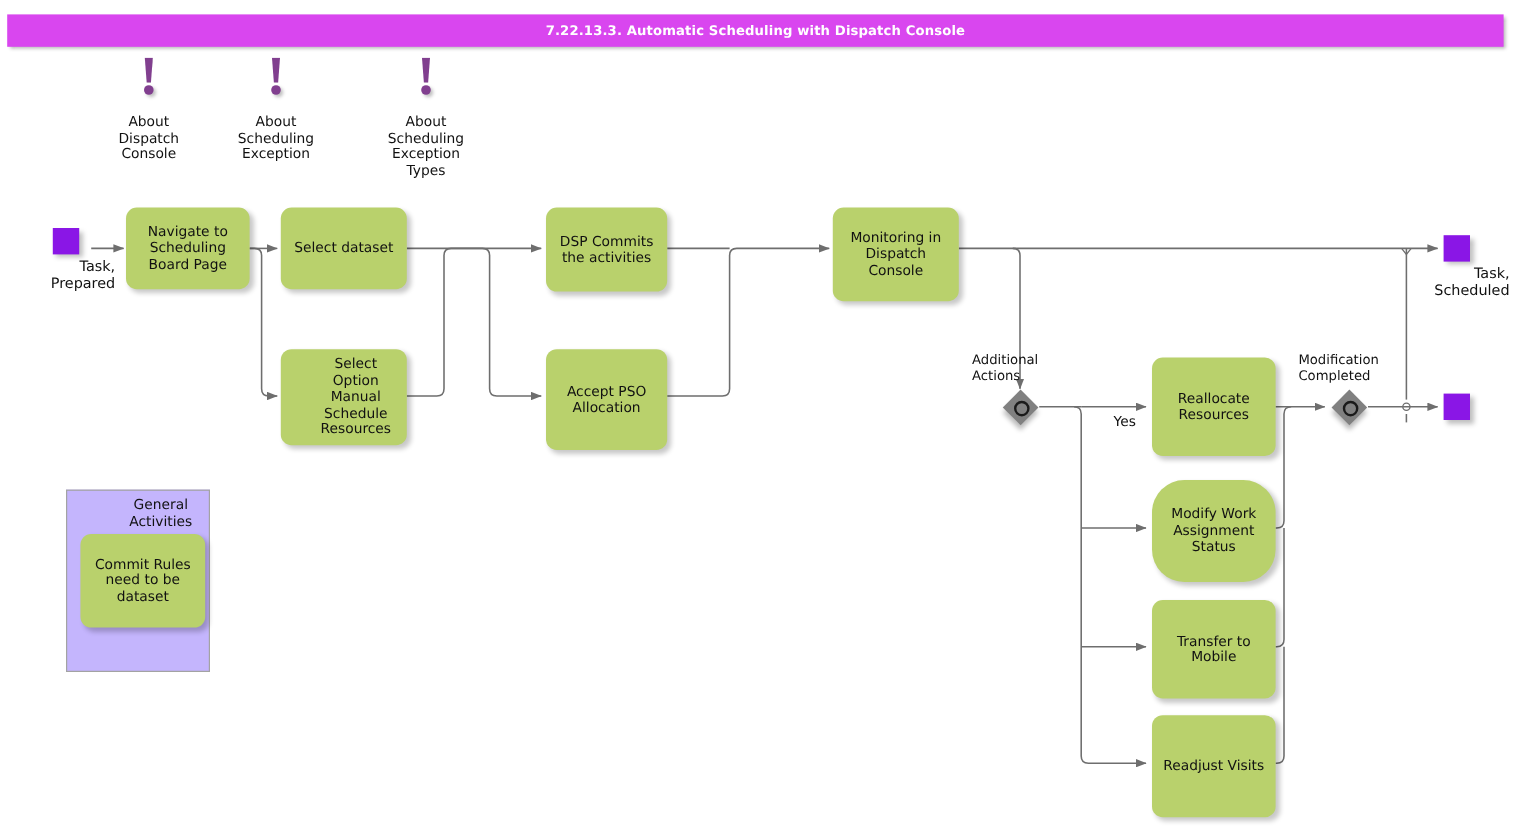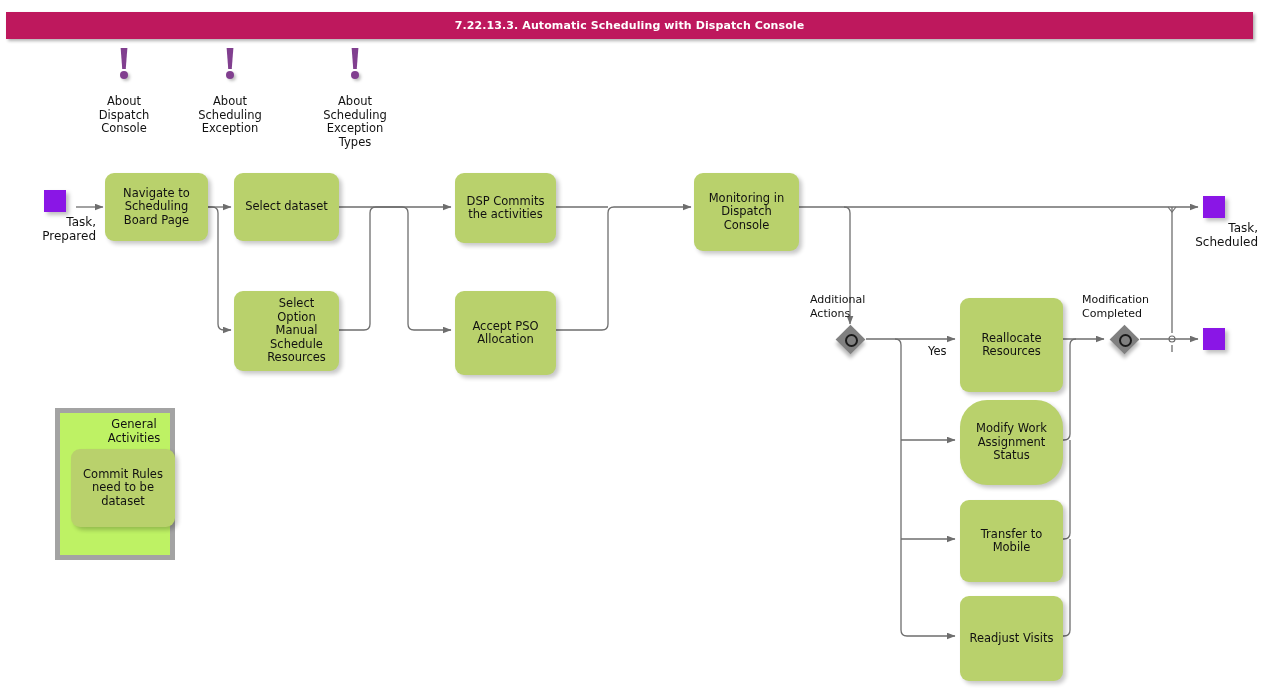--- a/index.html
+++ b/index.html
@@ -16,21 +16,21 @@
     background: #ffffff;
   }
 
   
   #title-bar {
     position: absolute;
     left: 6px;
     top: 12px;
     width: 1247px;
     height: 27px;
-    background: #be185d;
+    background: #d946ef;
     box-shadow: 2px 2px 3px rgba(0,0,0,0.30);
   }
   #title-bar .title-text {
     color: #ffffff;
     font-size: 11px;
     font-weight: bold;
     line-height: 27px;
     text-align: center;
     font-family: "DejaVu Sans", sans-serif;
     letter-spacing: 0.1px;
@@ -166,22 +166,22 @@
     font-size: 11.5px;
     line-height: 13.5px;
     color: #111111;
     font-family: "DejaVu Sans", sans-serif;
     white-space: pre-line;
   }
 
   
   .group-box {
     position: absolute;
-    border: 5px solid #a3a3a3;
-    background: #bef264;
+    border: 1px solid #a3a3a3;
+    background: #c4b5fd;
     box-sizing: border-box;
     padding-left: 38px;
   }
   .group-box .group-title {
     text-align: center;
     font-size: 11.5px;
     color: #111111;
     font-family: "DejaVu Sans", sans-serif;
     padding-top: 4px;
   }
@@ -307,21 +307,21 @@
     <span class="task-label">Accept PSO
 Allocation</span>
   </div>
 
   <div class="task" style="left:694px; top:173px; width:105px; height:78px;">
     <span class="task-label">Monitoring in
 Dispatch
 Console</span>
   </div>
 
-  <div class="task" style="left:960px; top:298px; width:103px; height:94px;">
+  <div class="task" style="left:960px; top:298px; width:103px; height:82px;">
     <span class="task-label">Reallocate
 Resources</span>
   </div>
 
   <div class="task" style="left:960px; top:400px; width:103px; height:85px;border-radius:27px;">
     <span class="task-label">Modify Work
 Assignment
 Status</span>
   </div>
 

